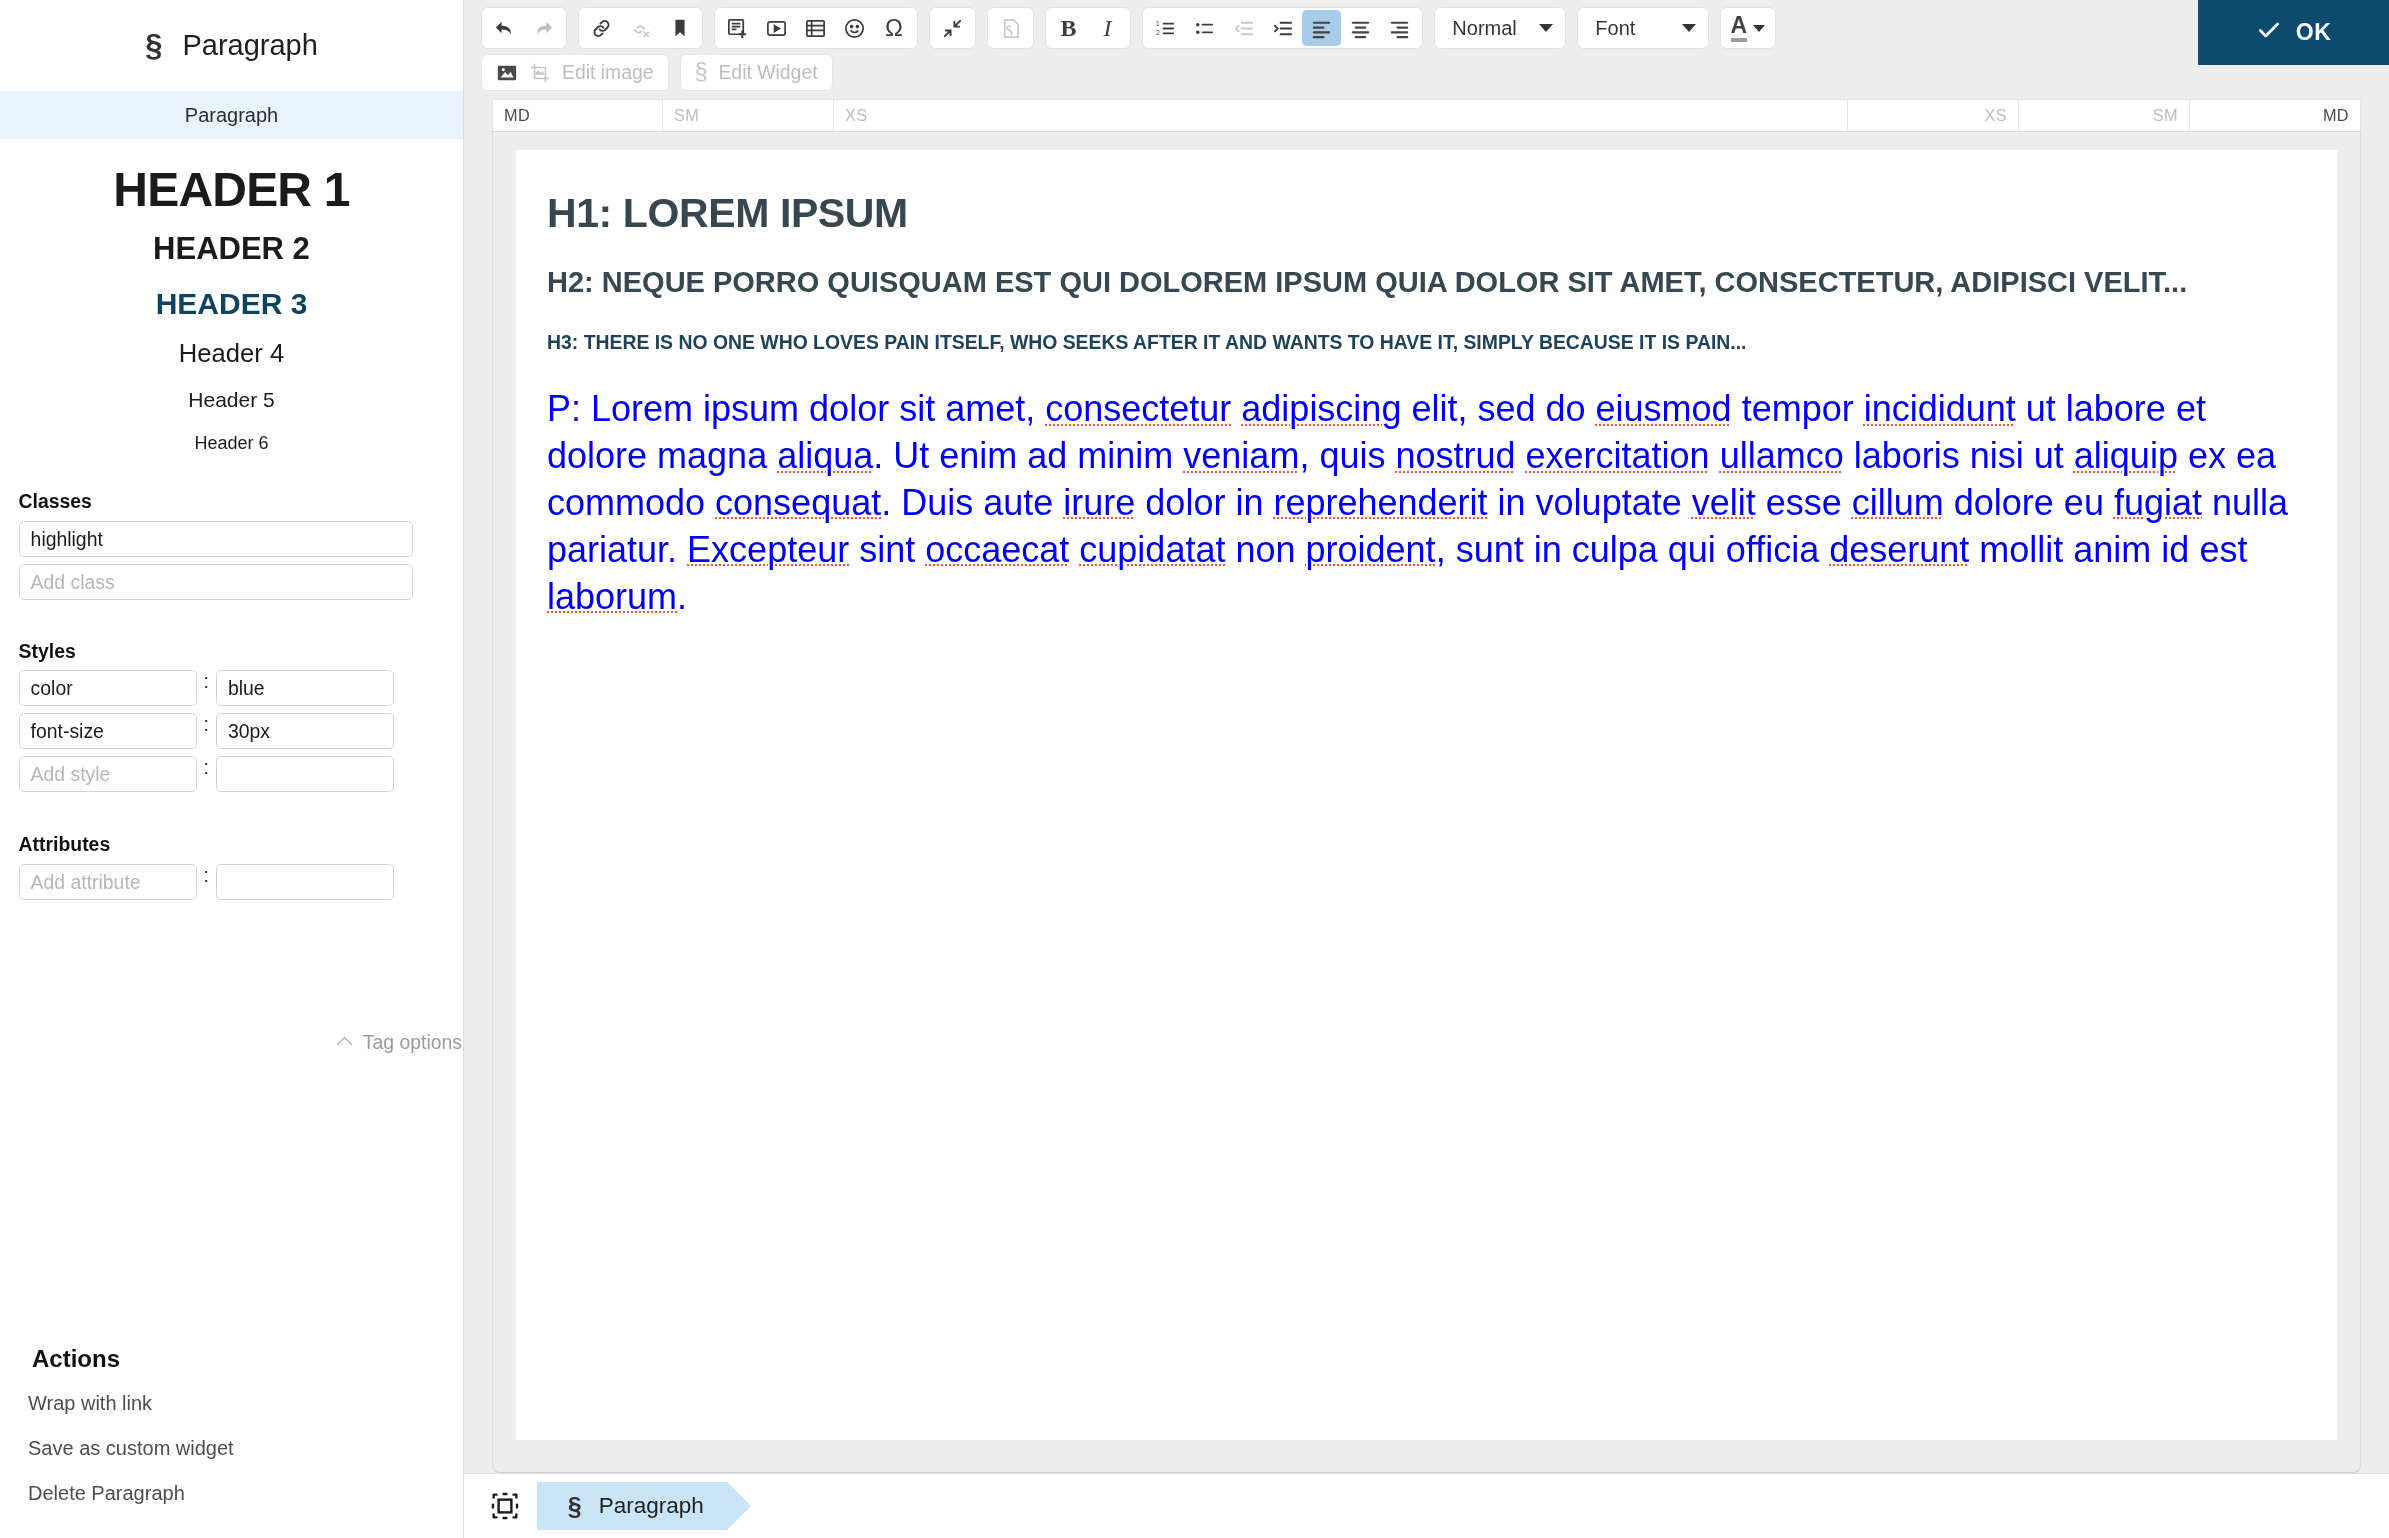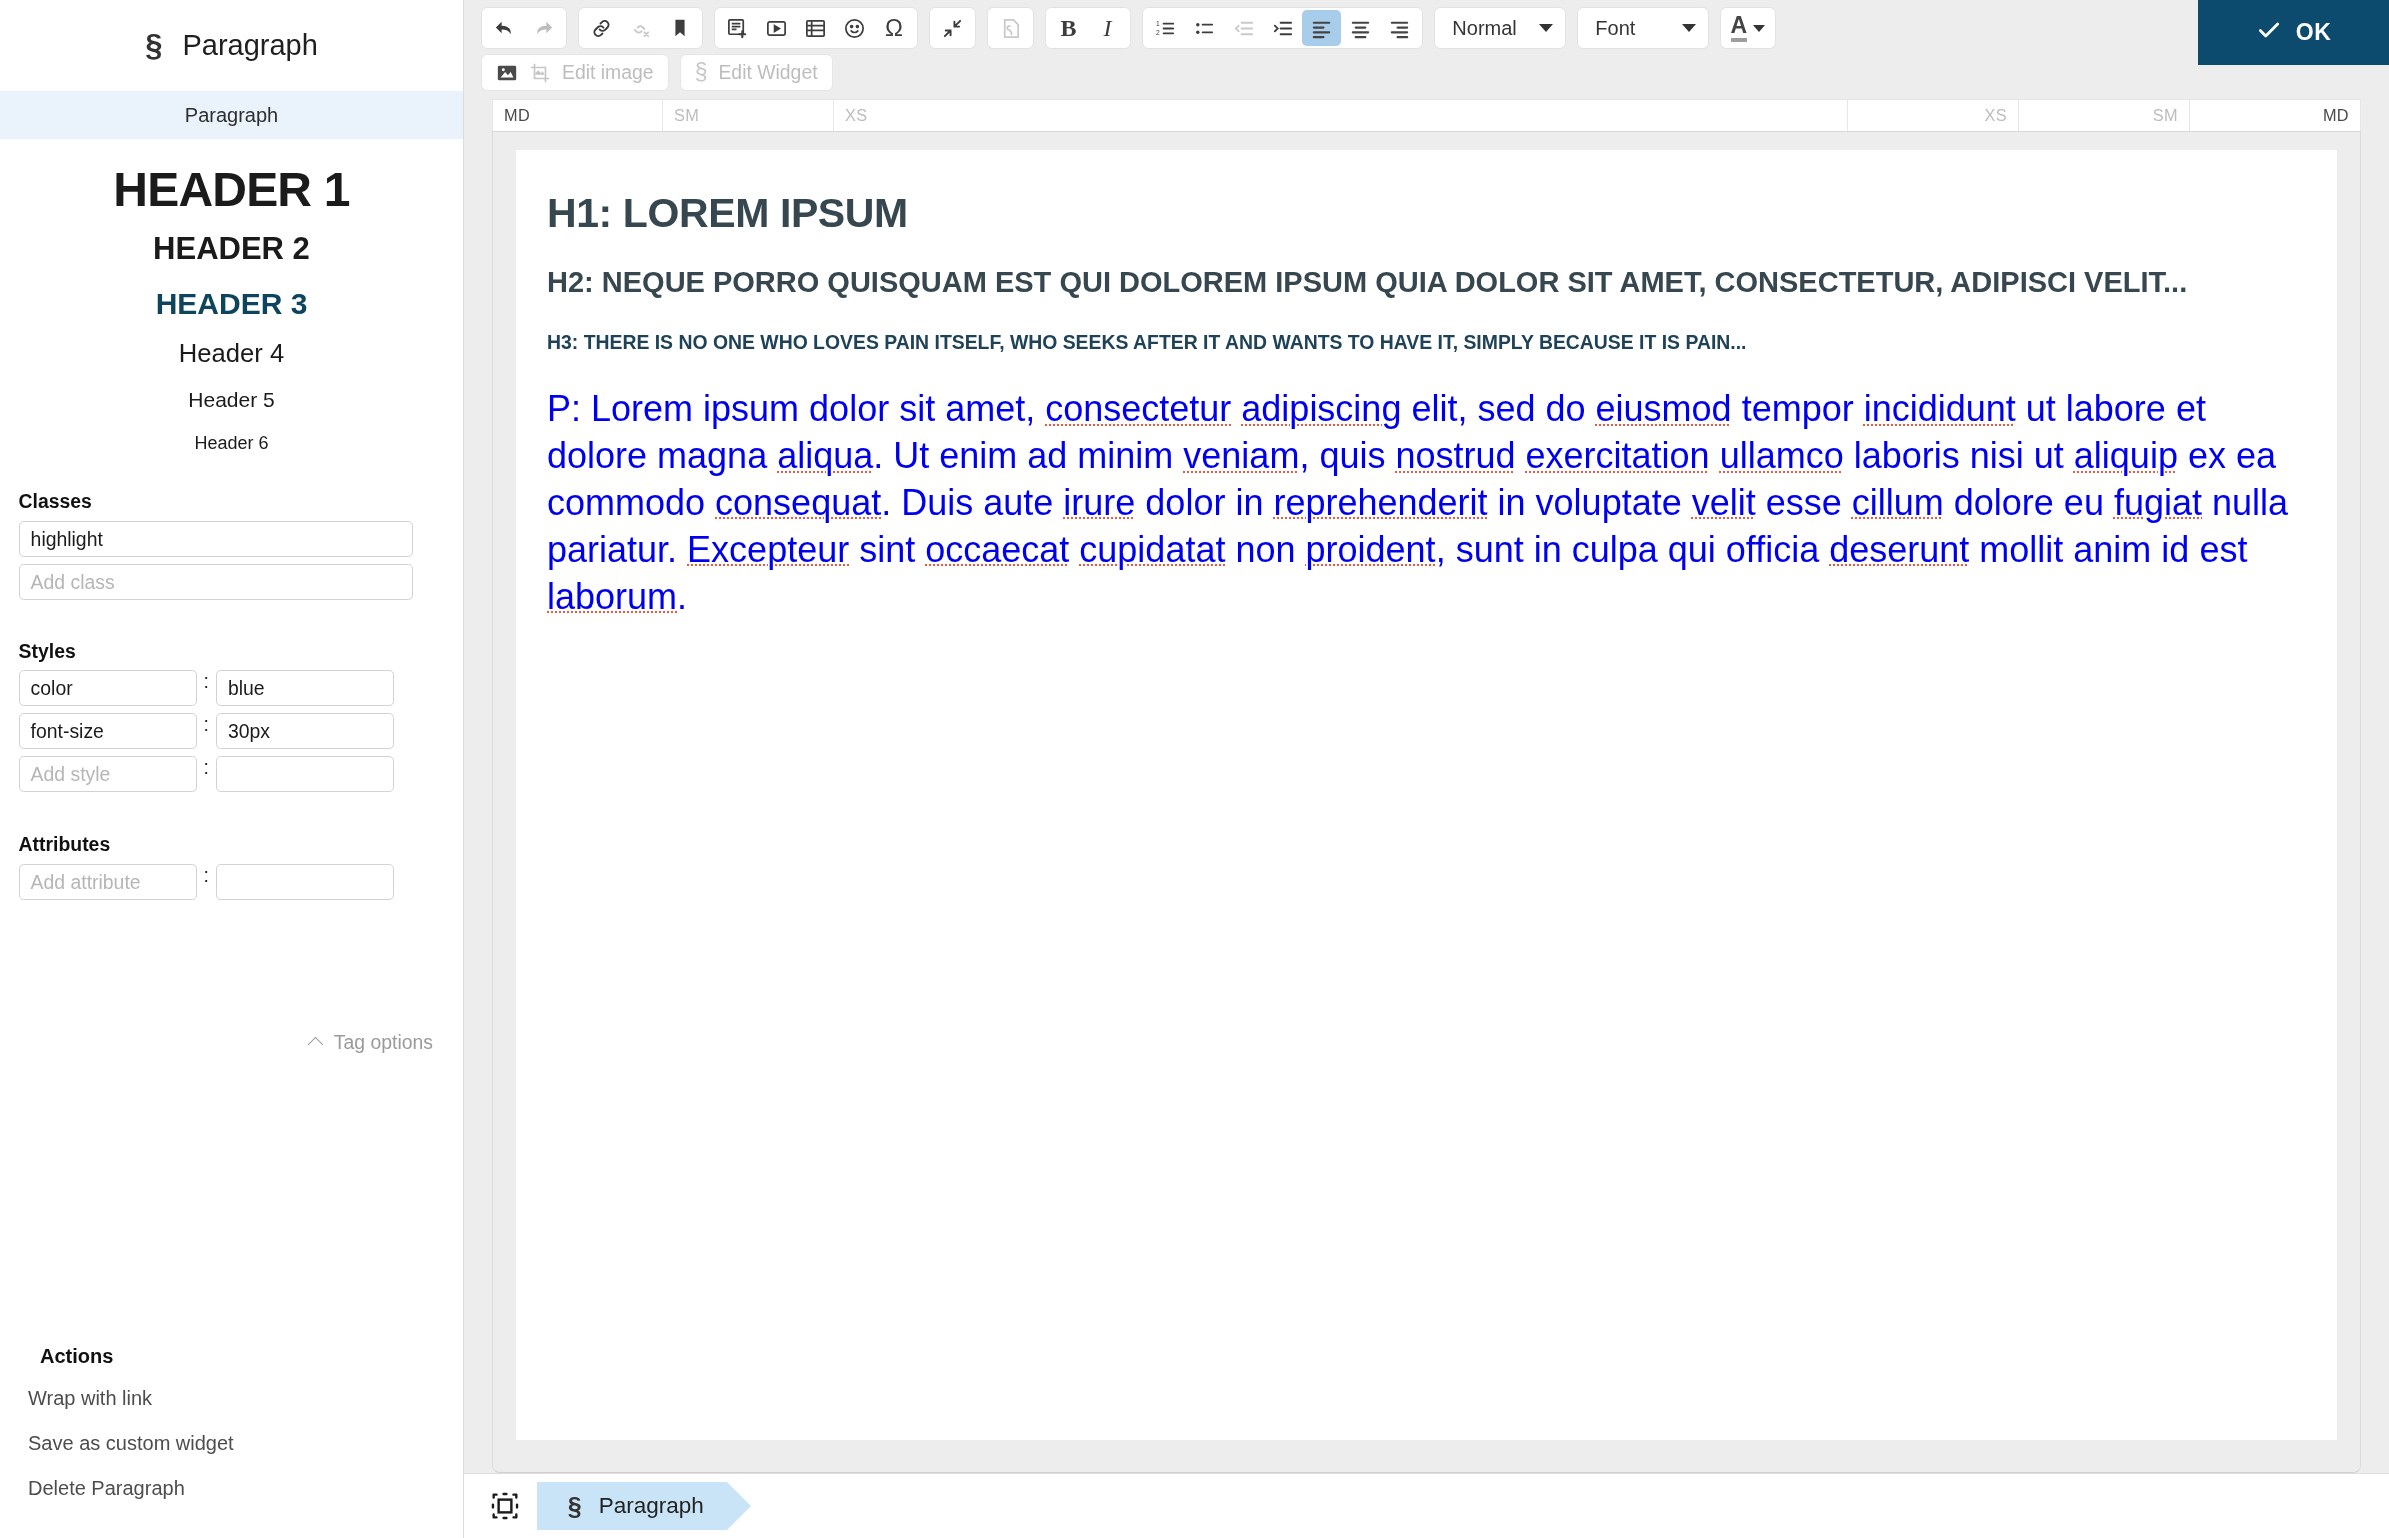--- a/index.html
+++ b/index.html
@@ -47,32 +47,32 @@
     font-size: 19.4px; color:#1b1b1b; padding: 0 11px; line-height: 34px;
     font-family:"Liberation Sans", sans-serif; width:100%;
     overflow:hidden; white-space:nowrap;
   }
   .fld.ph { color:#b6b6b6; }
   .fld.full { width: 394px; }
   .fld.half { width: 178px; }
   .colon { font-size:19.4px; color:#222; padding: 0 7px; }
 
   .tag-options {
-    position:absolute; right: 30px; top: 1031px;
+    position:absolute; right: 1px; top: 1031px;
     font-size: 19.4px; color:#9a9a9a; display:flex; align-items:center; gap:9.3px;
   }
   .chev-up { display:inline-block; width:15.5px; height:15.5px; position:relative; }
   .chev-up::before{
     content:""; position:absolute; left:0.8px; top:4.7px; width:10px; height:10px;
     border-left:1.6px solid #9a9a9a; border-top:1.6px solid #9a9a9a;
     transform: rotate(45deg);
   }
 
   .actions { position:absolute; left:0; top: 1345px; width:100%; }
-  .actions .group-label { padding-left: 40px; font-size:20px; }
+  .actions .group-label { padding-left: 32px; font-size:24px; }
   .action-item {
     font-size: 20px; color:#4d4d4d; padding: 11px 0 11px 28px; cursor:pointer;
   }
 
   
   .main { flex:1; height:1538px; background:#ededed; display:flex; flex-direction:column; position:relative; }
 
   .toolbar-wrap { background:#ededed; }
   .toolbar-row {
     display:flex; align-items:center; gap: 11px; padding: 6.2px 0 0 17px; height: 50px;

